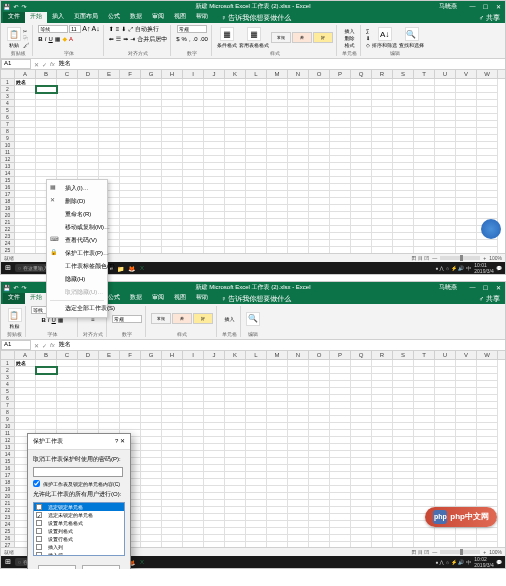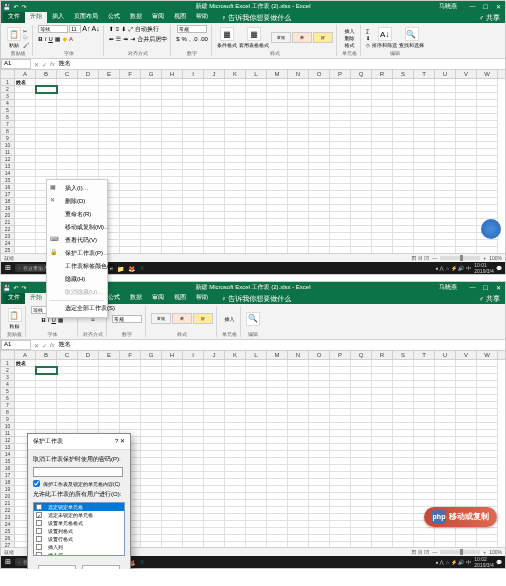--- a/index.html
+++ b/index.html
@@ -1831,21 +1831,21 @@
             <div class="dlg-list-item"><span class="dlg-cb"></span><span>插入行</span></div>
           </div>
       </div>
       <div class="dlg-btns">
         <button class="dlg-btn">确定</button>
         <button class="dlg-btn">取消</button>
       </div>
     </div>
 
     <div class="watermark">
-      <span class="wm-logo">php</span><span>移动或复制</span>
+      <span class="wm-logo">php</span><span>php中文网</span>
     </div>
   </div>
   <div class="status-bar">
     <span>就绪</span>
     <div class="status-right">
       <span>田 目 凹</span>
       <span>—</span>
         <div class="zoom-slider"></div>
         <span>+</span>
       <span>100%</span>

